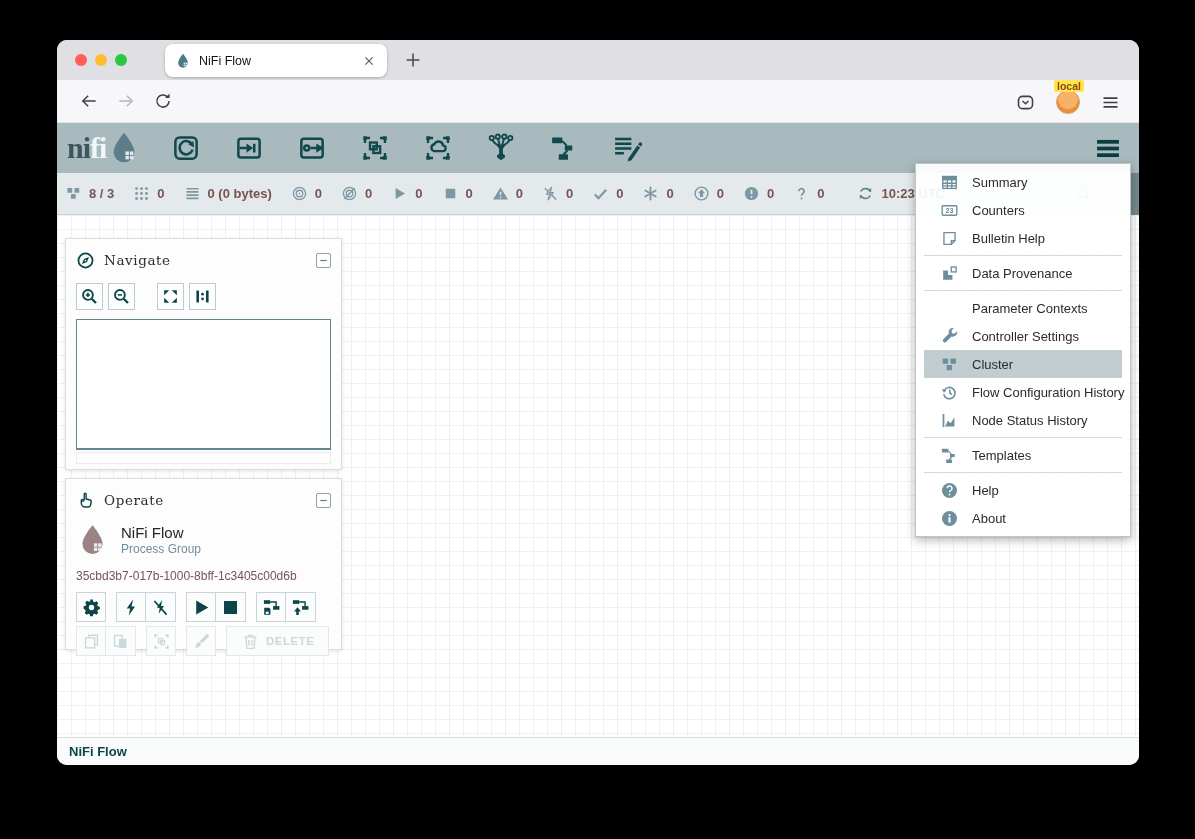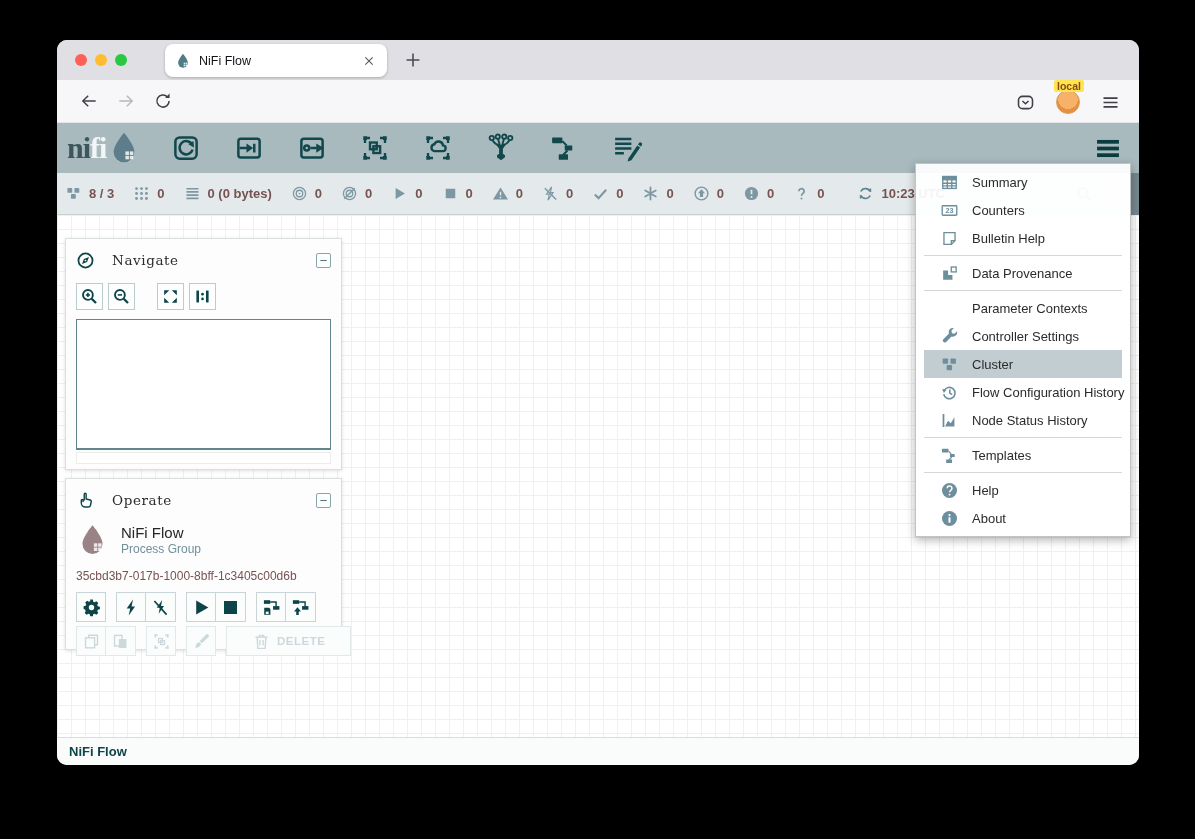--- a/index.html
+++ b/index.html
@@ -50,21 +50,21 @@
   .sb-search { position:absolute; right:46px; top:12px; width:18px; height:18px; color:#93a8b1; }
   .sb-field { position:absolute; right:14px; top:9px; width:26px; height:25px; border:1px solid rgba(255,255,255,.85); border-radius:4px; background:rgba(255,255,255,.25); }
   .sb-strip { position:absolute; right:0; top:0; width:9px; height:42px; background:#75888f; }
 
   
   .canvas { flex:1; position:relative; background:#fff;
     background-image:linear-gradient(#eef1f1 1px,transparent 1px),linear-gradient(90deg,#eef1f1 1px,transparent 1px);
     background-size:14px 14px; }
 
   .panel { position:absolute; width:277px; background:#fdfdfe; border:1px solid #d9dfe1; box-shadow:0 1px 4px rgba(0,0,0,.12); padding:8px 10px; }
-  .panel-head { display:flex; align-items:center; height:26px;gap:8px; }
+  .panel-head { display:flex; align-items:center; height:26px; }
   .panel-head .p-ic { width:19px; height:19px; color:#0d4448; margin-right:9px; flex:none; }
   .panel-title { font-family:"DejaVu Serif","Liberation Serif",serif; font-size:13.5px; color:#2b2b2b; letter-spacing:.6px; flex:1; }
   .collapse { width:15px; height:15px; border:1px solid #8aa6ab; border-radius:2px; color:#567a80; display:flex; align-items:center; justify-content:center; cursor:pointer; }
   .collapse svg{ width:11px; height:11px; }
 
   #navigate { left:8px; top:23px; height:232px; }
   .nav-tools { display:flex; gap:5px; margin-top:10px; }
   .nv-btn { width:27px; height:27px; border:1px solid #bccbce; background:#fdfefe; color:#0d4448; display:flex; align-items:center; justify-content:center; cursor:pointer; }
   .nv-btn svg{ width:19px; height:19px; }
   .nv-gap { width:12px; }
@@ -78,21 +78,21 @@
   .op-title { font-size:15px; color:#262626; }
   .op-sub { font-size:12px; color:#728e9b; margin-top:1px; }
   .op-id { font-size:12px; color:#775351; margin-top:9px; white-space:nowrap; }
   .op-row { display:flex; margin-top:9px; }
   .op-row.second { margin-top:4px; }
   .op-btn { width:30px; height:30px; border:1px solid #c8d4d6; background:#fbfdfd; color:#0d4448; display:flex; align-items:center; justify-content:center; cursor:pointer; margin-right:0; flex:none; }
   .op-btn svg { width:19px; height:19px; }
   .op-btn + .op-btn { margin-left:0; border-left:none; }
   .op-btn.gap { margin-left:10px; border-left:1px solid #c8d4d6; }
   .op-btn.disabled { color:#ccd9db; border-color:#e0e8e9; cursor:default; }
-  .op-btn.wide { width:auto; padding:0 25px; }
+  .op-btn.wide { width:auto; padding:0 14px; }
   .op-btn .lbl { font-size:11.5px; font-weight:bold; margin-left:6px; letter-spacing:.5px; }
 
   
   .gmenu { position:absolute; right:8px; top:123px; width:216px; background:rgba(255,255,255,.93); border:1px solid #c3c3c3; box-shadow:0 3px 9px rgba(0,0,0,.3); padding:4px 8px; z-index:50; }
   .menu-item { height:28px; display:flex; align-items:center; padding-left:16px; cursor:pointer; }
   .menu-item.selected { background:#c2cdd2; }
   .m-ic { width:19px; height:19px; color:#6d8e9c; margin-right:13px; flex:none; }
   .m-label { font-size:13px; color:#2b2b2b; white-space:nowrap; }
   .menu-divider { height:1px; background:#d7d7d7; margin:3px 0; }
 

